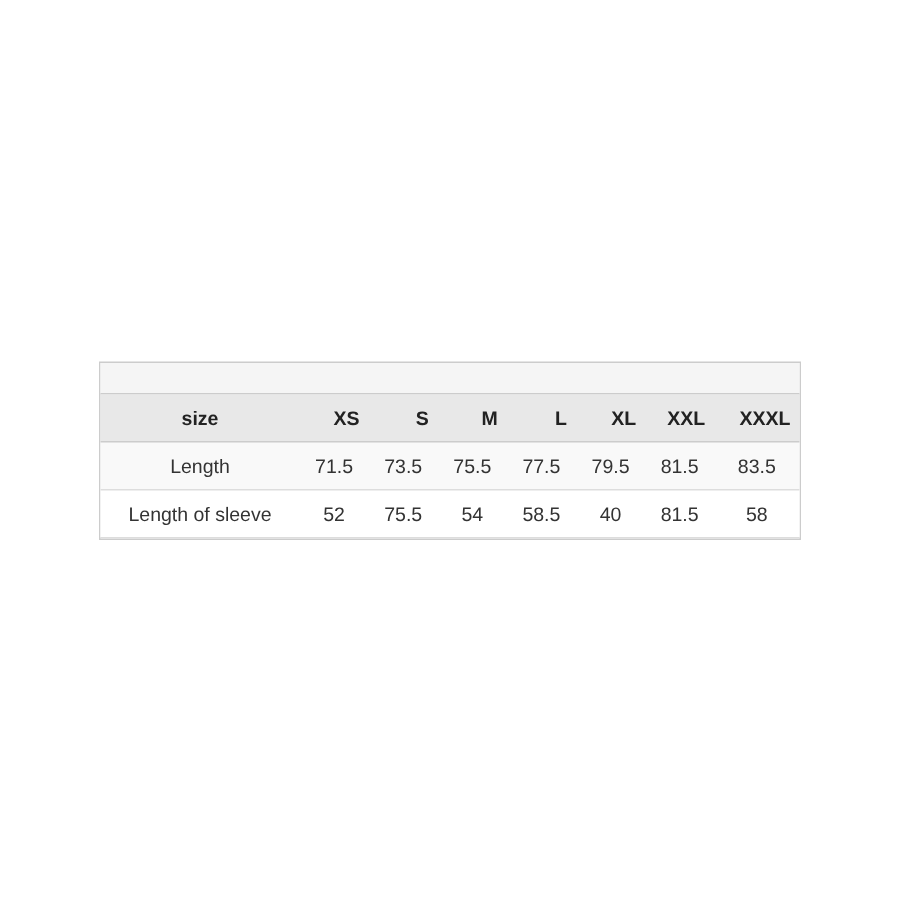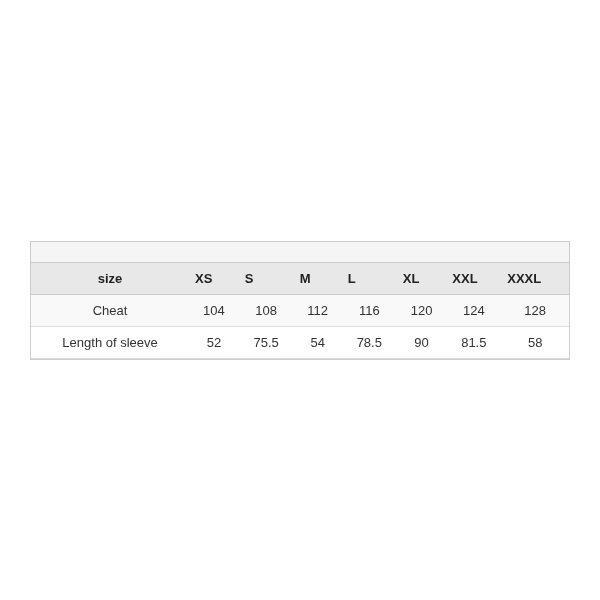--- a/index.html
+++ b/index.html
@@ -12,21 +12,21 @@
       width: 600px;
       height: 600px;
       background: #ffffff;
       display: flex;
       align-items: center;
       justify-content: center;
       font-family: Arial, sans-serif;
     }
 
     .size-chart-container {
-      width: 540px;
+      width: 468px;
       border: 1px solid #cccccc;
     }
 
     .size-chart-title-row {
       background: #f5f5f5;
       text-align: center;
       padding: 10px 0;
       border-bottom: 1px solid #cccccc;
     }
 
@@ -43,21 +43,21 @@
 
     thead tr {
       background: #e8e8e8;
     }
 
     thead th {
       font-size: 13px;
       font-weight: bold;
       color: #222222;
       padding: 8px 6px;
-      text-align: left;
+      text-align: right;
       border-bottom: 1px solid #cccccc;
     }
 
     thead th:first-child {
       text-align: center;
     }
 
     tbody tr:nth-child(odd) {
       background: #f9f9f9;
     }
@@ -95,35 +95,35 @@
           <th>S</th>
           <th>M</th>
           <th>L</th>
           <th>XL</th>
           <th>XXL</th>
           <th>XXXL</th>
         </tr>
     </thead>
     <tbody>
 
-    <tr>
-          <td>Cheat</td>
-          <td>104</td>
-          <td>108</td>
-          <td>112</td>
-          <td>116</td>
-          <td>120</td>
-          <td>124</td>
-          <td>128</td>
+        <tr>
+          <td>Length</td>
+          <td>71.5</td>
+          <td>73.5</td>
+          <td>75.5</td>
+          <td>77.5</td>
+          <td>79.5</td>
+          <td>81.5</td>
+          <td>83.5</td>
         </tr>
         <tr>
           <td>Length of sleeve</td>
           <td>52</td>
           <td>75.5</td>
           <td>54</td>
-          <td>78.5</td>
-          <td>90</td>
+          <td>58.5</td>
+          <td>40</td>
           <td>81.5</td>
           <td>58</td>
         </tr>
       </tbody>
   </table>
 </div>
 
 </body></html>

